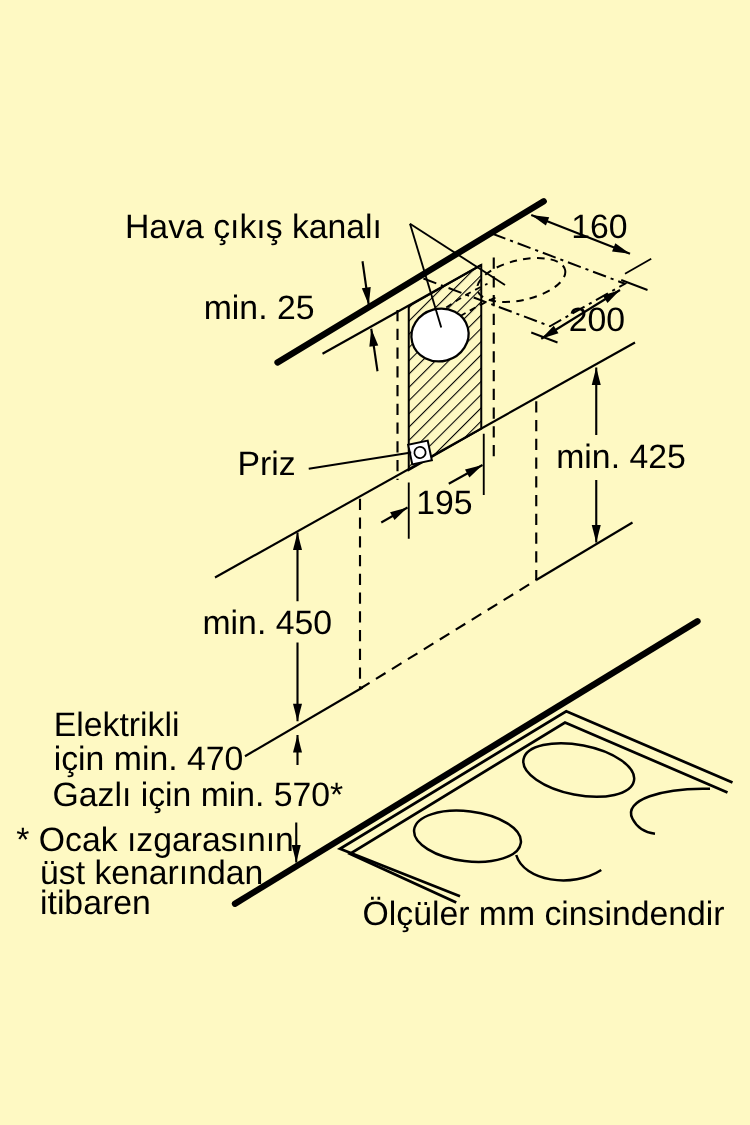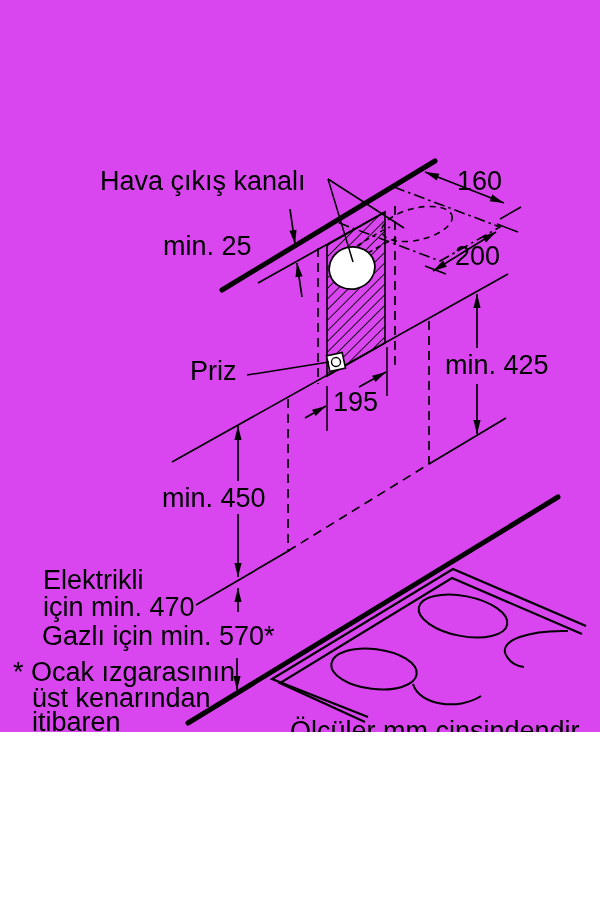--- a/index.html
+++ b/index.html
@@ -3,22 +3,22 @@
 <meta charset="utf-8">
 <style>
   html, body {
     margin: 0;
     padding: 0;
     background: #ffffff;
   }
   .stage {
     position: relative;
     width: 600px;
-    height: 732px;
-    background: #d946ef;
+    height: 900px;
+    background: #fef9c3;
     overflow: hidden;
   }
   svg {
     display: block;
   }
   .lbl {
     font-family: "Liberation Sans", sans-serif;
     font-size: 27px;
     fill: #000000;
   }

